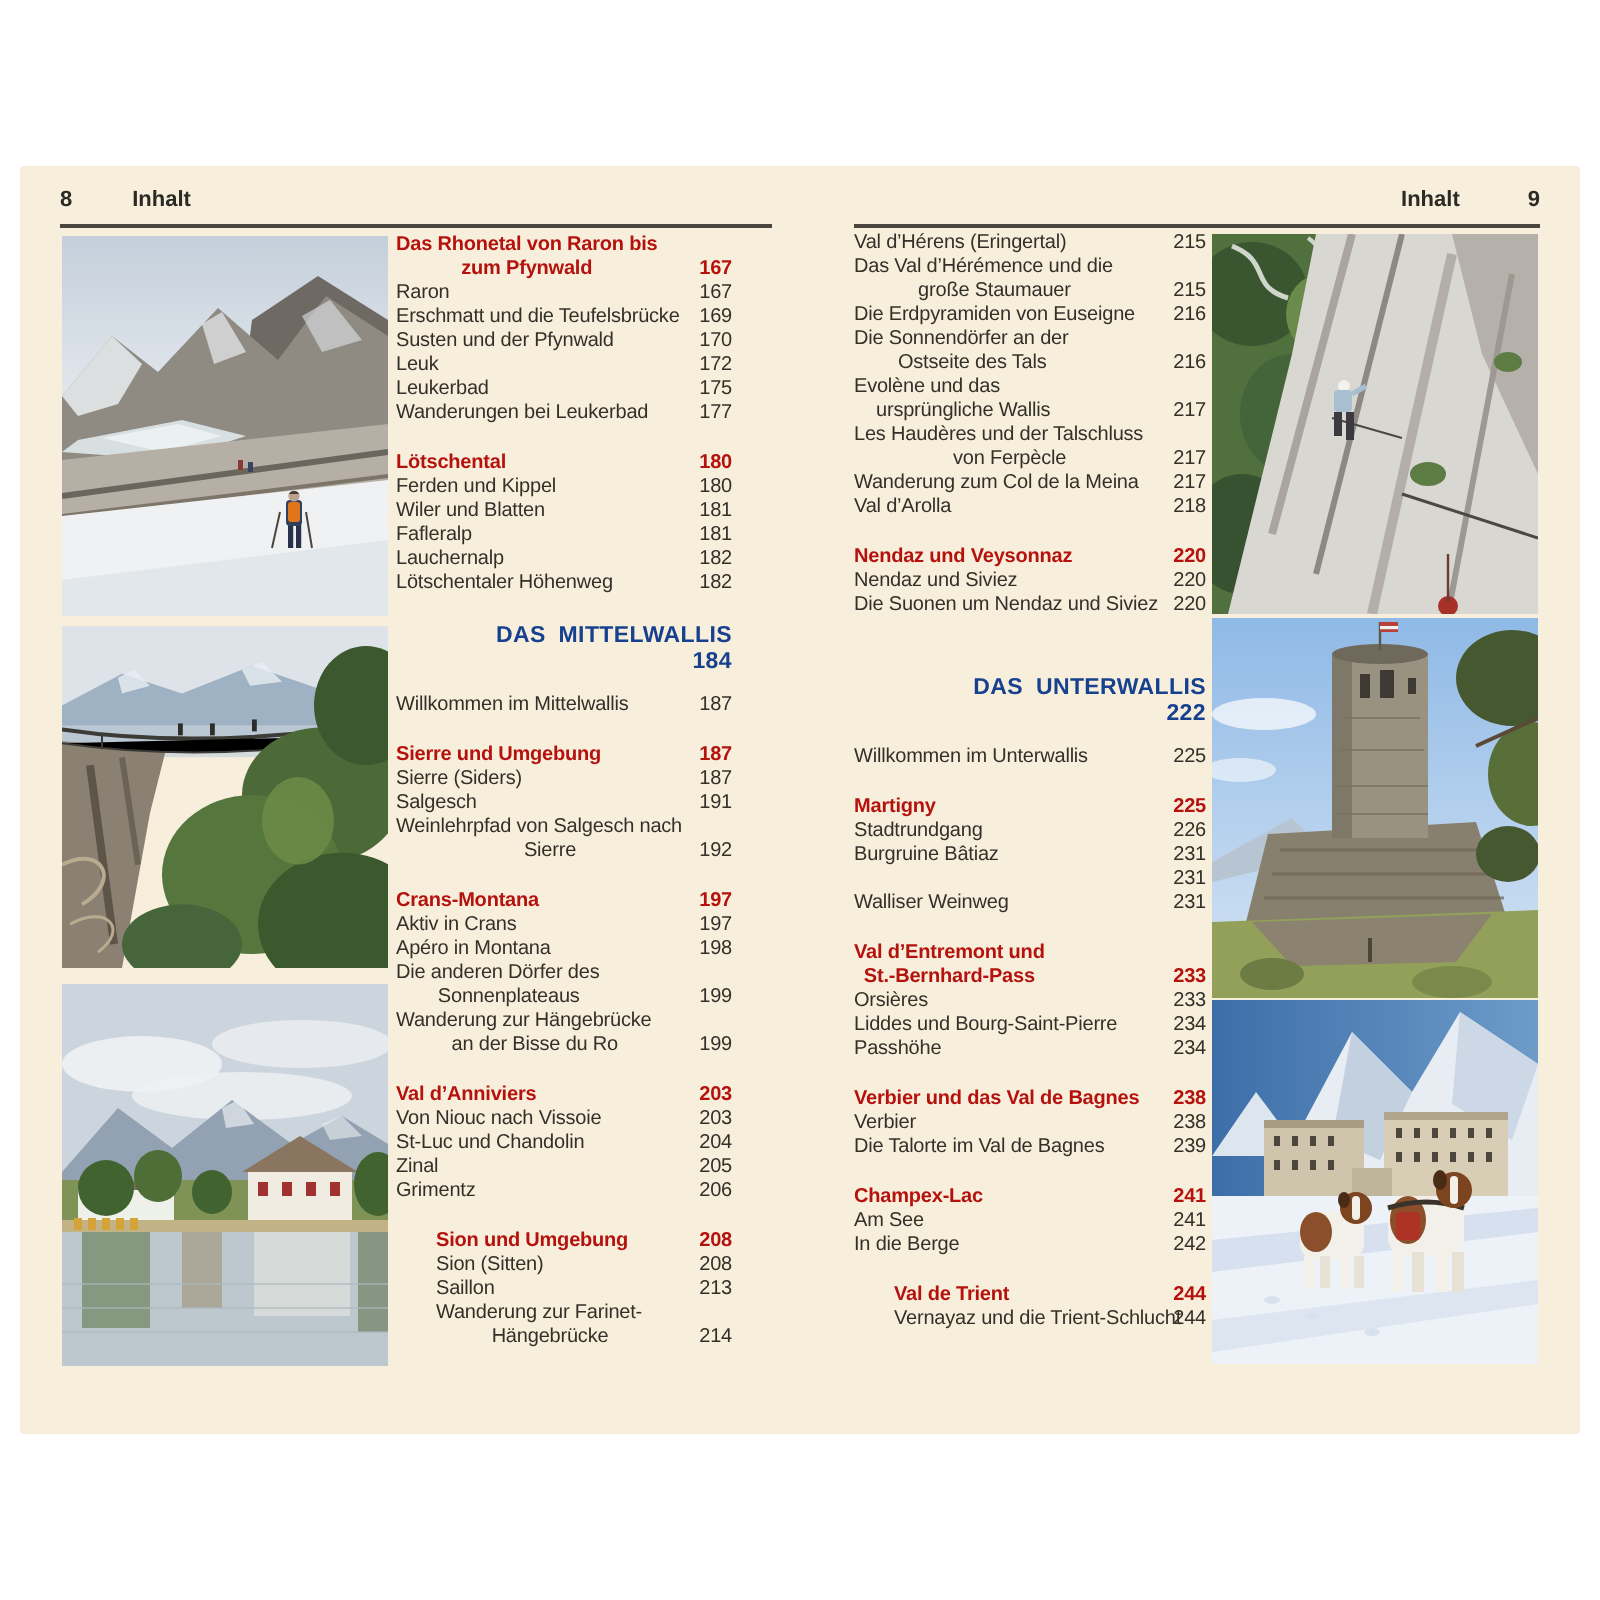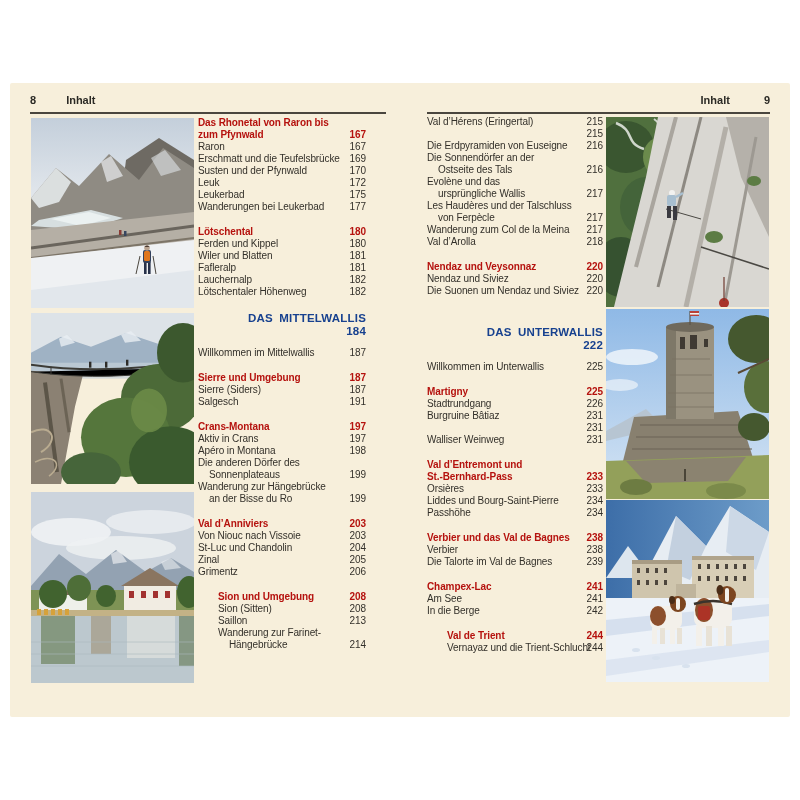--- a/index.html
+++ b/index.html
@@ -34,21 +34,21 @@
   .toc{position:absolute;font-size:10px;line-height:12px;letter-spacing:-0.1px;}
   .toc-left{left:188px;top:34px;width:168px;}
   .toc-right{left:417px;top:33px;width:176px;}
   .block{margin-bottom:13px;}
   .block:last-child{margin-bottom:0;margin-left:20px;}
   .chapter-block{margin-top:14px;margin-bottom:9px;}
   .toc-right .chapter-block{margin-top:29px;}
   .row{display:flex;align-items:flex-end;}
   .row .txt{min-width:0;}
   .row .line{display:block;white-space:nowrap;}
-  .row .cont{padding-left:11px;}
+  .row .cont{padding-left:11px;text-align:center;}
   .row .num{margin-left:auto;padding-left:5px;}
   .row.red{color:var(--red);font-weight:bold;}
   .row.red .cont{padding-left:0;}
   .row.chapter{color:var(--blue);font-weight:bold;font-size:11.5px;line-height:13px;word-spacing:3px;letter-spacing:0.2px;flex-direction:column;}
   .row.italic{}
 </style>
 </head>
 <body>
 
 <div class="stage">
@@ -420,20 +420,27 @@
               <span class="line">Sierre (Siders)</span>
             </span>
             <span class="num">187</span>
           </div>
           <div class="row normal">
             <span class="txt">
               <span class="line">Salgesch</span>
             </span>
             <span class="num">191</span>
           </div>
+          <div class="row italic">
+            <span class="txt">
+              <span class="line">Weinlehrpfad von Salgesch nach</span>
+              <span class="line cont">Sierre</span>
+            </span>
+            <span class="num">192</span>
+          </div>
         </div>
         <div class="block">
           <div class="row red">
             <span class="txt">
               <span class="line">Crans-Montana</span>
             </span>
             <span class="num">197</span>
           </div>
           <div class="row normal">
             <span class="txt">
@@ -524,20 +531,24 @@
       </div>
     <div class="toc toc-right">
         <div class="block">
           <div class="row normal">
             <span class="txt">
               <span class="line">Val d’Hérens (Eringertal)</span>
             </span>
             <span class="num">215</span>
           </div>
           <div class="row normal">
+            <span class="txt">
+              <span class="line">Das Val d’Hérémence und die</span>
+              <span class="line cont">große Staumauer</span>
+            </span>
             <span class="num">215</span>
           </div>
           <div class="row normal">
             <span class="txt">
               <span class="line">Die Erdpyramiden von Euseigne</span>
             </span>
             <span class="num">216</span>
           </div>
           <div class="row normal">
             <span class="txt">

